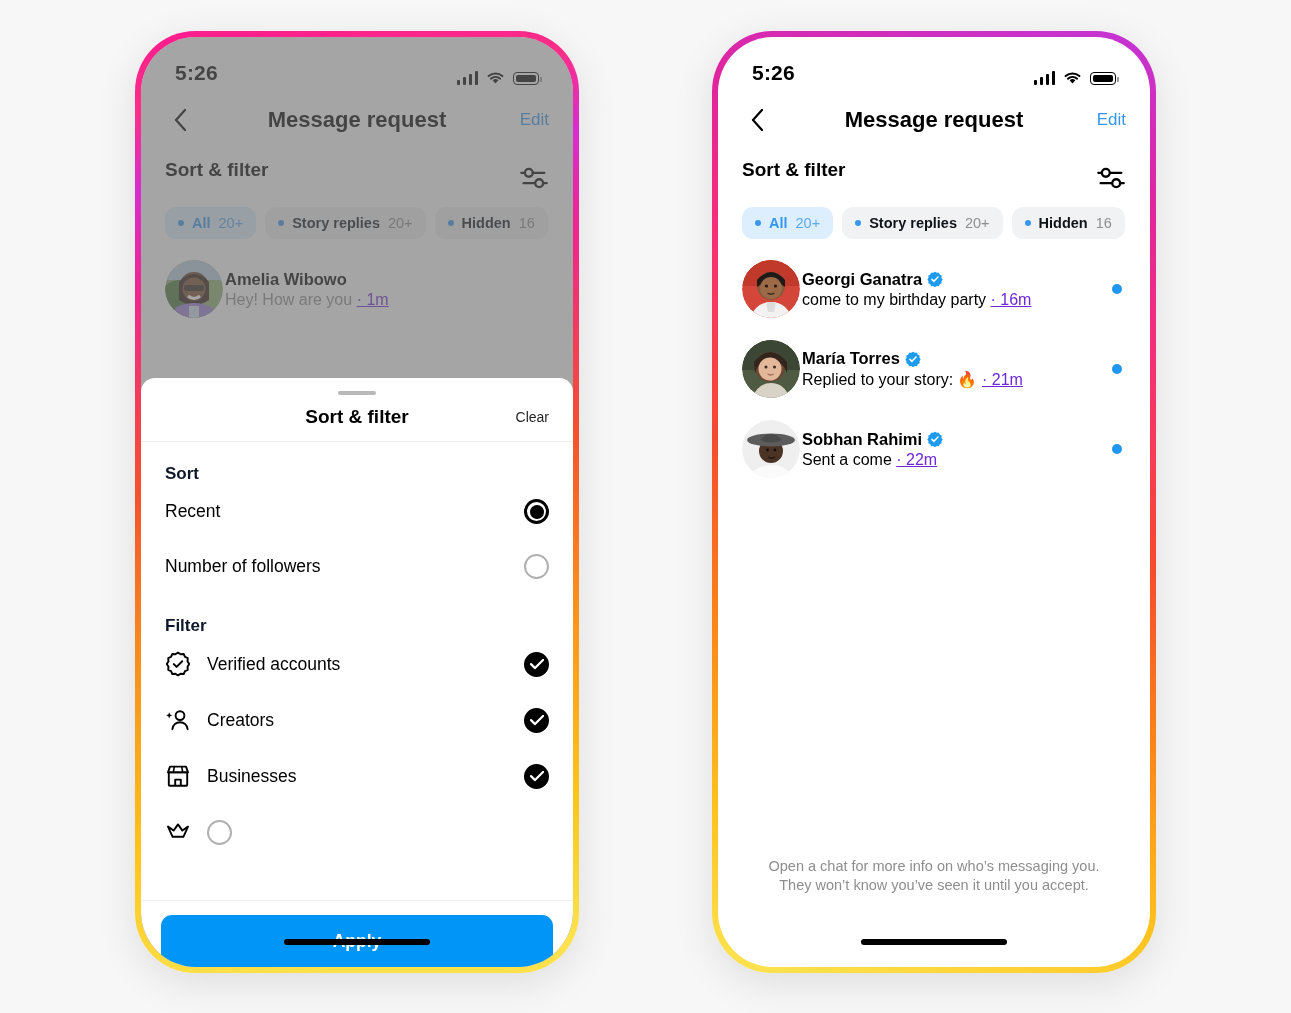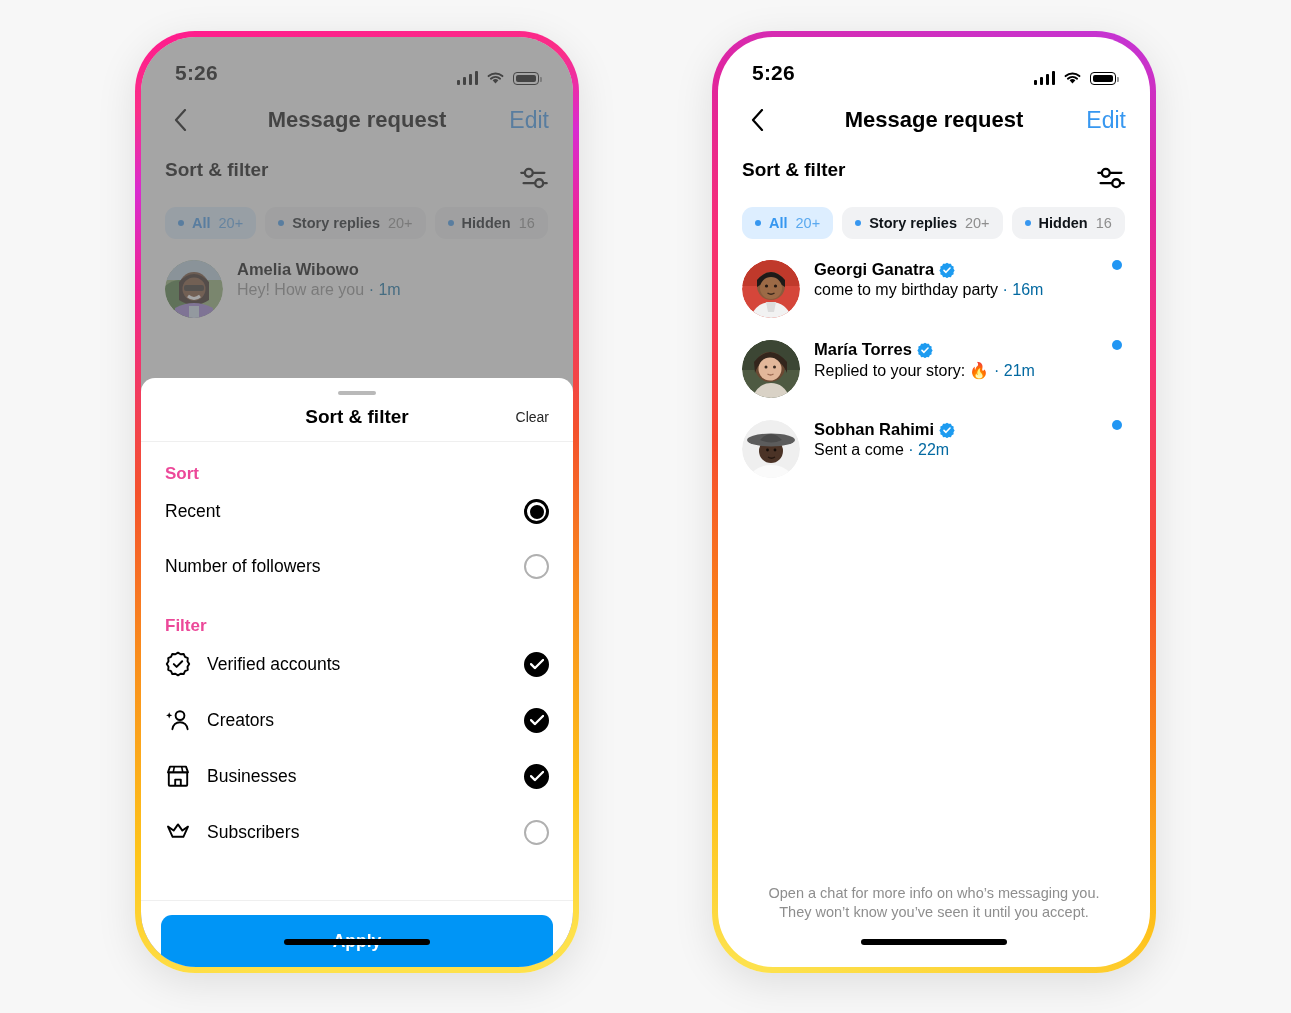--- a/index.html
+++ b/index.html
@@ -50,71 +50,71 @@
 
   
   .navbar {
     height: 54px;
     display: flex; align-items: center;
     padding: 0 24px;
     position: relative;
   }
   .nav-back { width:30px;height:30px;display:flex;align-items:center;justify-content:center;cursor:pointer; }
   .nav-title { position:absolute;left:0;right:0;text-align:center;font-size:22px;font-weight:700;color:#000;pointer-events:none; }
-  .nav-edit { margin-left:auto;font-size:23px;color:#3797f0;cursor:pointer;z-index:2; }
+  .nav-edit { margin-left:auto;font-size:17px;color:#3797f0;cursor:pointer;z-index:2; }
 
   
   .sfhead { display:flex;align-items:flex-start;padding: 12px 24px 0 24px; }
   .sfhead-text { flex:1; }
   .sfhead-title { font-size:19px;font-weight:700;color:#000;line-height:1.15; }
   .sfhead-sub { font-size:14.5px;color:#8e8e8e;margin-top:3px;line-height:1.2; }
   .slider-icon { width:30px;height:30px;margin-top:4px;cursor:pointer;flex:0 0 auto; }
 
   
   .chips { display:flex;gap:9px;padding:14px 24px 0 24px; }
   .chip { display:flex;align-items:center;gap:8px;border-radius:11px;padding:8px 13px;font-size:14.5px;background:#f1f2f4;cursor:pointer;white-space:nowrap; }
   .chip .dot { width:6px;height:6px;border-radius:50%;background:#3797f0;flex:0 0 auto; }
   .chip .lbl { font-weight:700;color:#0f1419; }
   .chip .cnt { color:#8e8e8e; }
   .chip.active { background:#ddeeff; }
   .chip.active .lbl { color:#3797f0; }
   .chip.active .cnt { color:#5ba9ef; }
 
   
   .msglist { padding: 10px 24px 0 24px; }
-  .msgrow { display:flex;gap:14px;padding:11px 0;cursor:pointer; }
+  .msgrow { display:flex;align-items:center;gap:2px;padding:11px 0;cursor:pointer; }
   .avatar { width:58px;height:58px;border-radius:50%;flex:0 0 auto;overflow:hidden;position:relative; }
   .msgbody { flex:1;min-width:0; }
   .msgname { font-size:16.5px;font-weight:700;color:#000;display:flex;align-items:center;gap:5px; }
   .msgprev { font-size:16px;color:#000;margin-top:2px;white-space:nowrap;overflow:hidden; }
-  .msgprev .time { color:#0369a1; }
+  .msgprev .time { color:#6d28d9;text-decoration:underline; }
   .msgprev.muted { color:#8e8e8e; }
   .verified { width:16px;height:16px;flex:0 0 auto; }
   .unread { width:10px;height:10px;border-radius:50%;background:#2196f3;flex:0 0 auto;margin-right:4px; }
 
   
   .footnote {
-    position:absolute;left:0;right:0;bottom:44px;
+    position:absolute;left:0;right:0;bottom:71px;
     text-align:center;font-size:14.5px;color:#8e8e8e;line-height:1.35;
     padding: 0 34px;
   }
   .home-ind { position:absolute;left:50%;transform:translateX(-50%);bottom:22px;width:146px;height:6px;border-radius:3px;background:#000; }
 
   
   .dim { position:absolute;inset:0;background:rgba(110,110,110,0.62);z-index:5; }
   .sheet {
     position:absolute;left:0;right:0;bottom:0;top:341px;
     background:#fff;border-radius:14px 14px 55px 55px;z-index:6;
     display:flex;flex-direction:column;
   }
   .grabber { width:38px;height:4px;border-radius:2px;background:#b9b9b9;margin:13px auto 0 auto; }
   .sheet-head { position:relative;display:flex;align-items:center;padding:14px 24px 16px 24px;border-bottom:1px solid #efefef; }
   .sheet-title { position:absolute;left:0;right:0;text-align:center;font-size:19px;font-weight:700;color:#000; }
   .sheet-clear { margin-left:auto;font-size:14px;color:#262626;cursor:pointer;z-index:2; }
-  .sec-title { font-size:17px;font-weight:700;color:#ec4899;padding:22px 24px 0 24px; }
+  .sec-title { font-size:17px;font-weight:700;color:#0f172a;padding:22px 24px 0 24px; }
   .opt-row { display:flex;align-items:center;gap:16px;padding:15px 24px;cursor:pointer; }
   .opt-label { flex:1;font-size:17.5px;color:#000; }
   .opt-icon { width:26px;height:26px;flex:0 0 auto; }
   .radio { width:25px;height:25px;border-radius:50%;border:2px solid #b0b0b0;flex:0 0 auto;position:relative; }
   .radio.on { border:3px solid #000; }
   .radio.on::after { content:"";position:absolute;left:50%;top:50%;transform:translate(-50%,-50%);width:14px;height:14px;border-radius:50%;background:#000; }
   .check { width:25px;height:25px;border-radius:50%;border:2px solid #b0b0b0;flex:0 0 auto;position:relative; }
   .check.on { background:#000;border-color:#000; }
   .check.on svg { position:absolute;left:50%;top:50%;transform:translate(-50%,-50%); }
   .sheet-foot { margin-top:auto;border-top:1px solid #efefef;padding:14px 20px 0 20px; }
@@ -283,21 +283,20 @@
             <svg width="14" height="11" viewBox="0 0 14 11">
                 <path d="M1 5.6 5 9.6 13 1.4" stroke="#fff" stroke-width="2.2" fill="none" stroke-linecap="round" stroke-linejoin="round"></path>
               </svg>
           </div>
         </div>
 
         <div class="opt-row">
           <svg class="opt-icon" viewBox="0 0 26 26">
             <path d="M3 7.6 7.6 17.8h10.8L23 7.6l-5.6 4L13 5.4 8.6 11.6Z" fill="none" stroke="#000" stroke-width="1.9" stroke-linejoin="round"></path>
           </svg>
-          <div class="opt-label">Subscribers</div>
           <div class="check"></div>
         </div>
 
         <div class="sheet-foot">
           <button class="apply-btn">Apply</button>
         </div>
         <div class="home-ind"></div>
       </div>
 
     </div>

